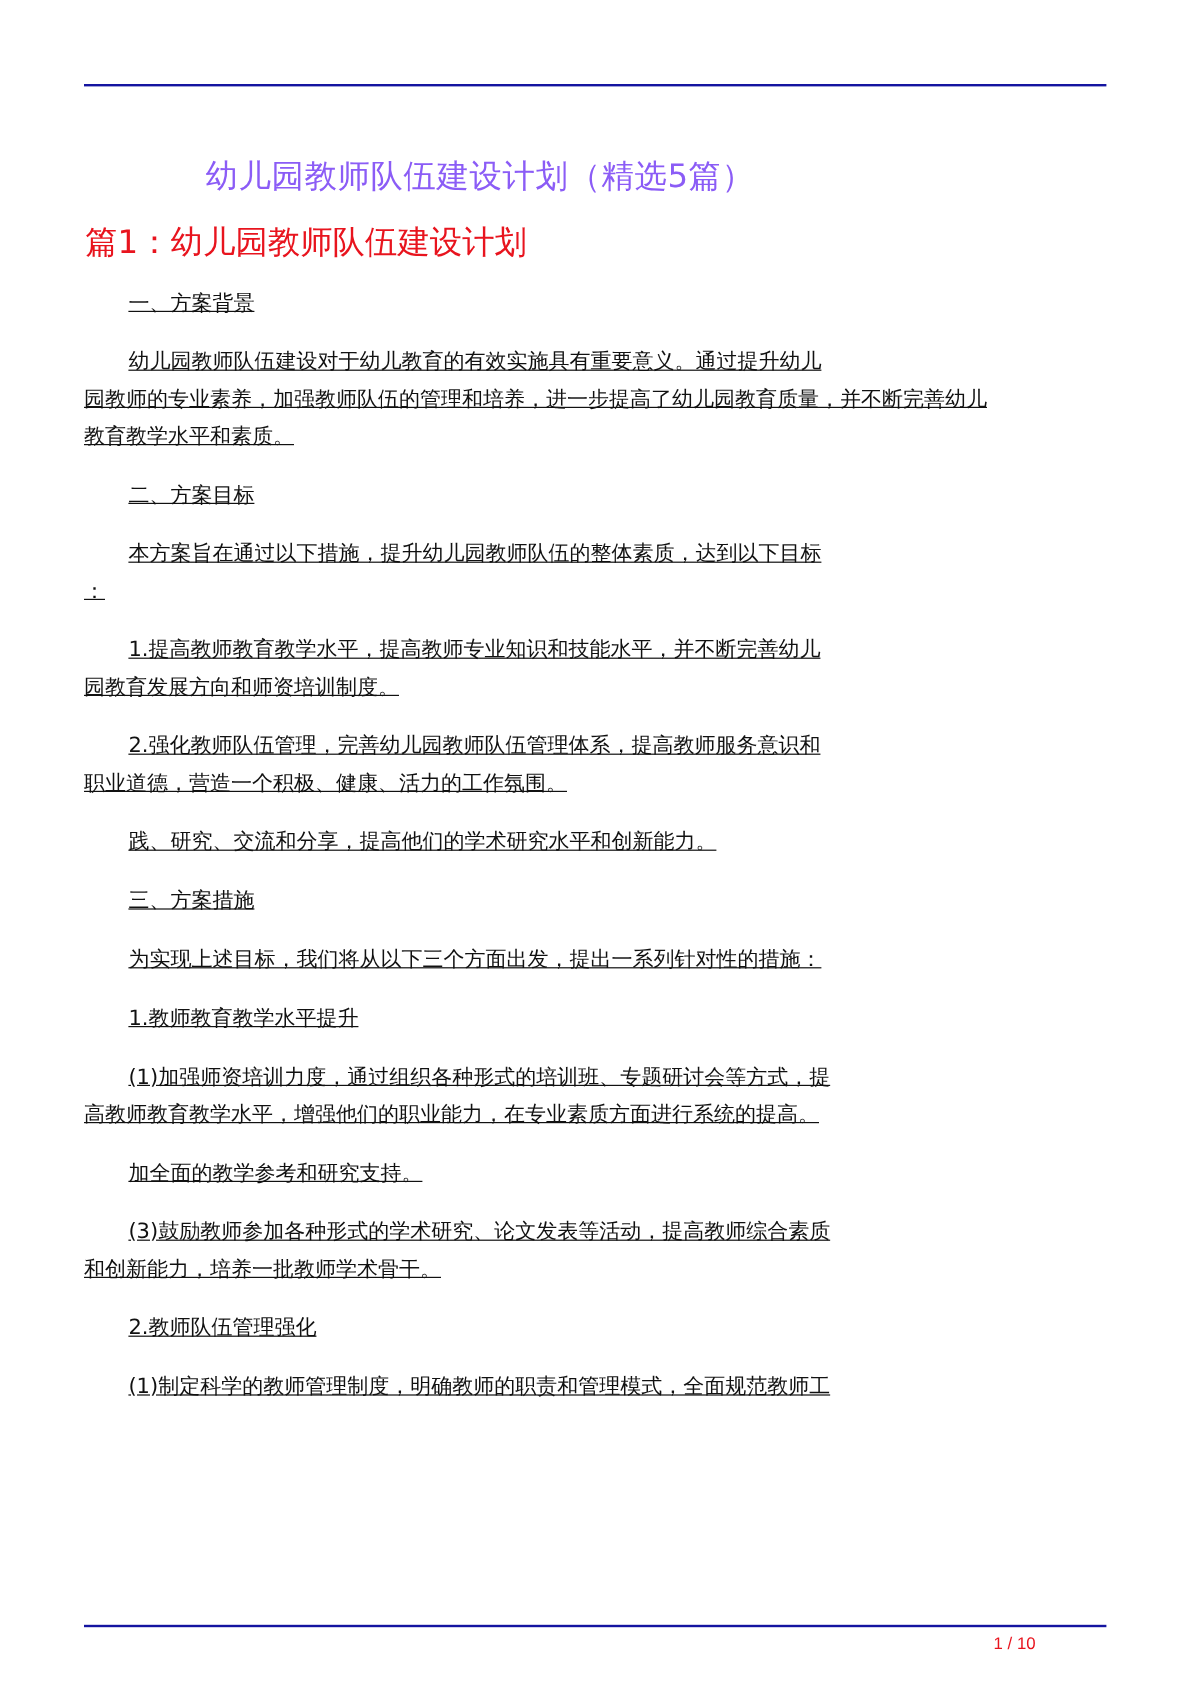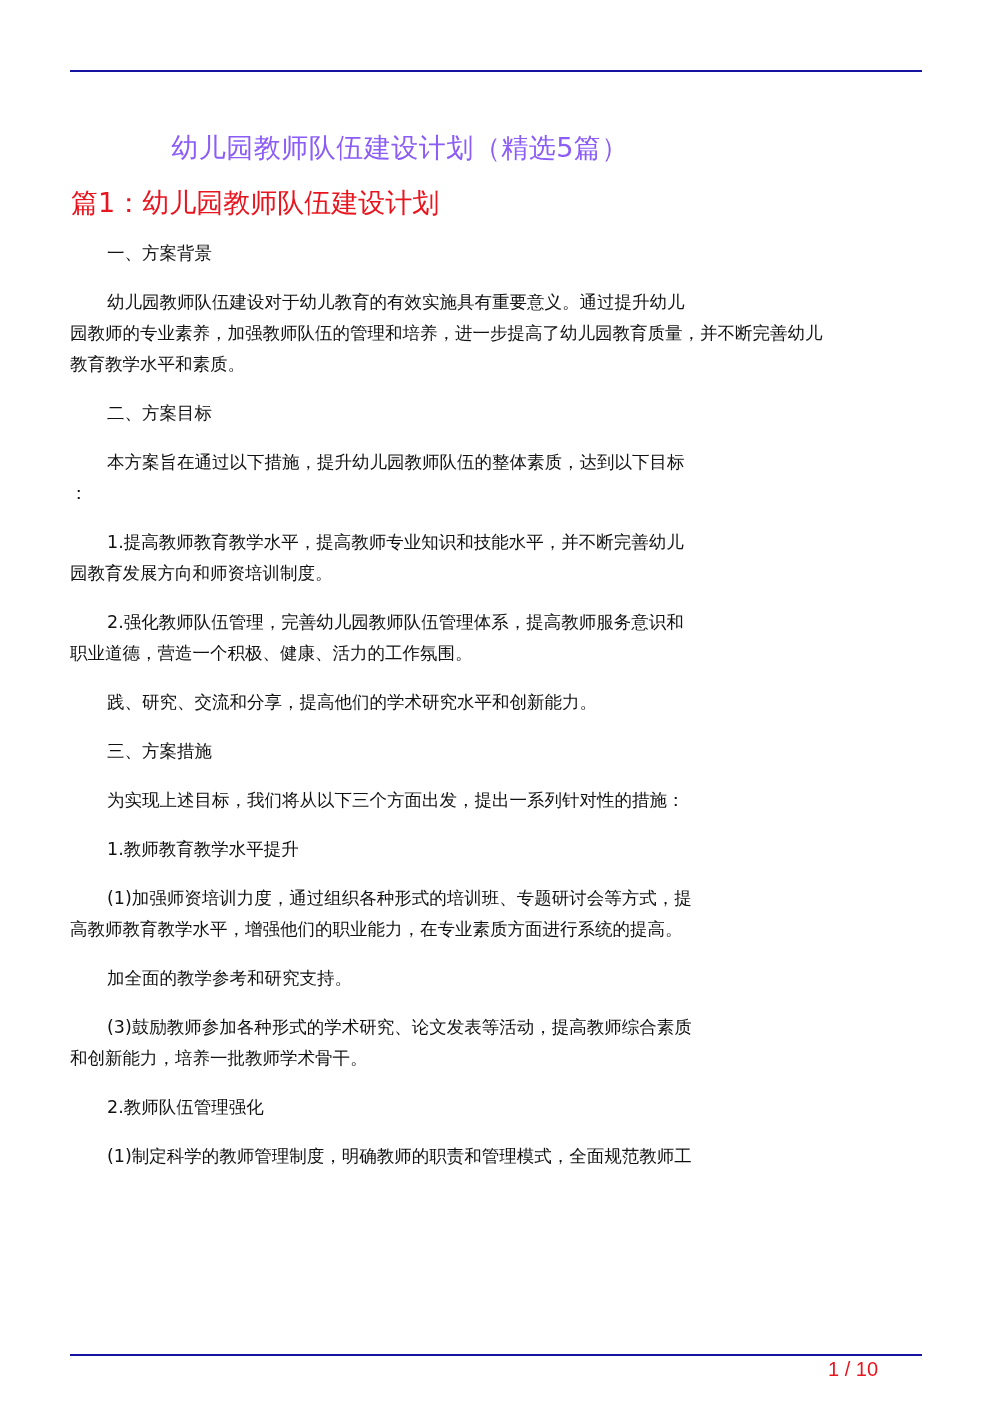--- a/index.html
+++ b/index.html
@@ -8,24 +8,24 @@
   .rule { position: absolute; left: 70px; width: 852px; height: 2px; background: #1414a0; }
   .rule.top { top: 70px; }
   .rule.bottom { top: 1354px; }
   .title { position: absolute; top: 128px; left: 0; width: 800px; text-align: center;
            font-size: 27px; line-height: 40px; color: #8b5cf6; letter-spacing: 0.5px; }
   .section-title { position: absolute; top: 187px; left: 71px; font-size: 27px; line-height: 32px;
                    color: #e8141e; }
   .content { position: absolute; top: 238px; left: 70px; width: 842px; font-size: 17.5px;
              line-height: 31px; color: #111111; }
   .para { margin: 0 0 18px 0; text-indent: 37px; }
-  .para .ln { display: block; white-space: nowrap; }
+  .para .ln { display: block; white-space: nowrap; text-decoration: underline; }
   .para .ln + .ln { text-indent: 0; }
   .page-num { position: absolute; top: 1356px; left: 828px; font-family: "Liberation Sans", sans-serif;
-              font-size: 20px; line-height: 26px; color: #e8141e; }
+              font-size: 14px; line-height: 26px; color: #e8141e; }
 </style>
 </head>
 <body>
 
 <div class="rule top"></div>
 
 <div class="title">幼儿园教师队伍建设计划（精选5篇）</div>
 
 <div class="section-title">篇1：幼儿园教师队伍建设计划</div>
 

